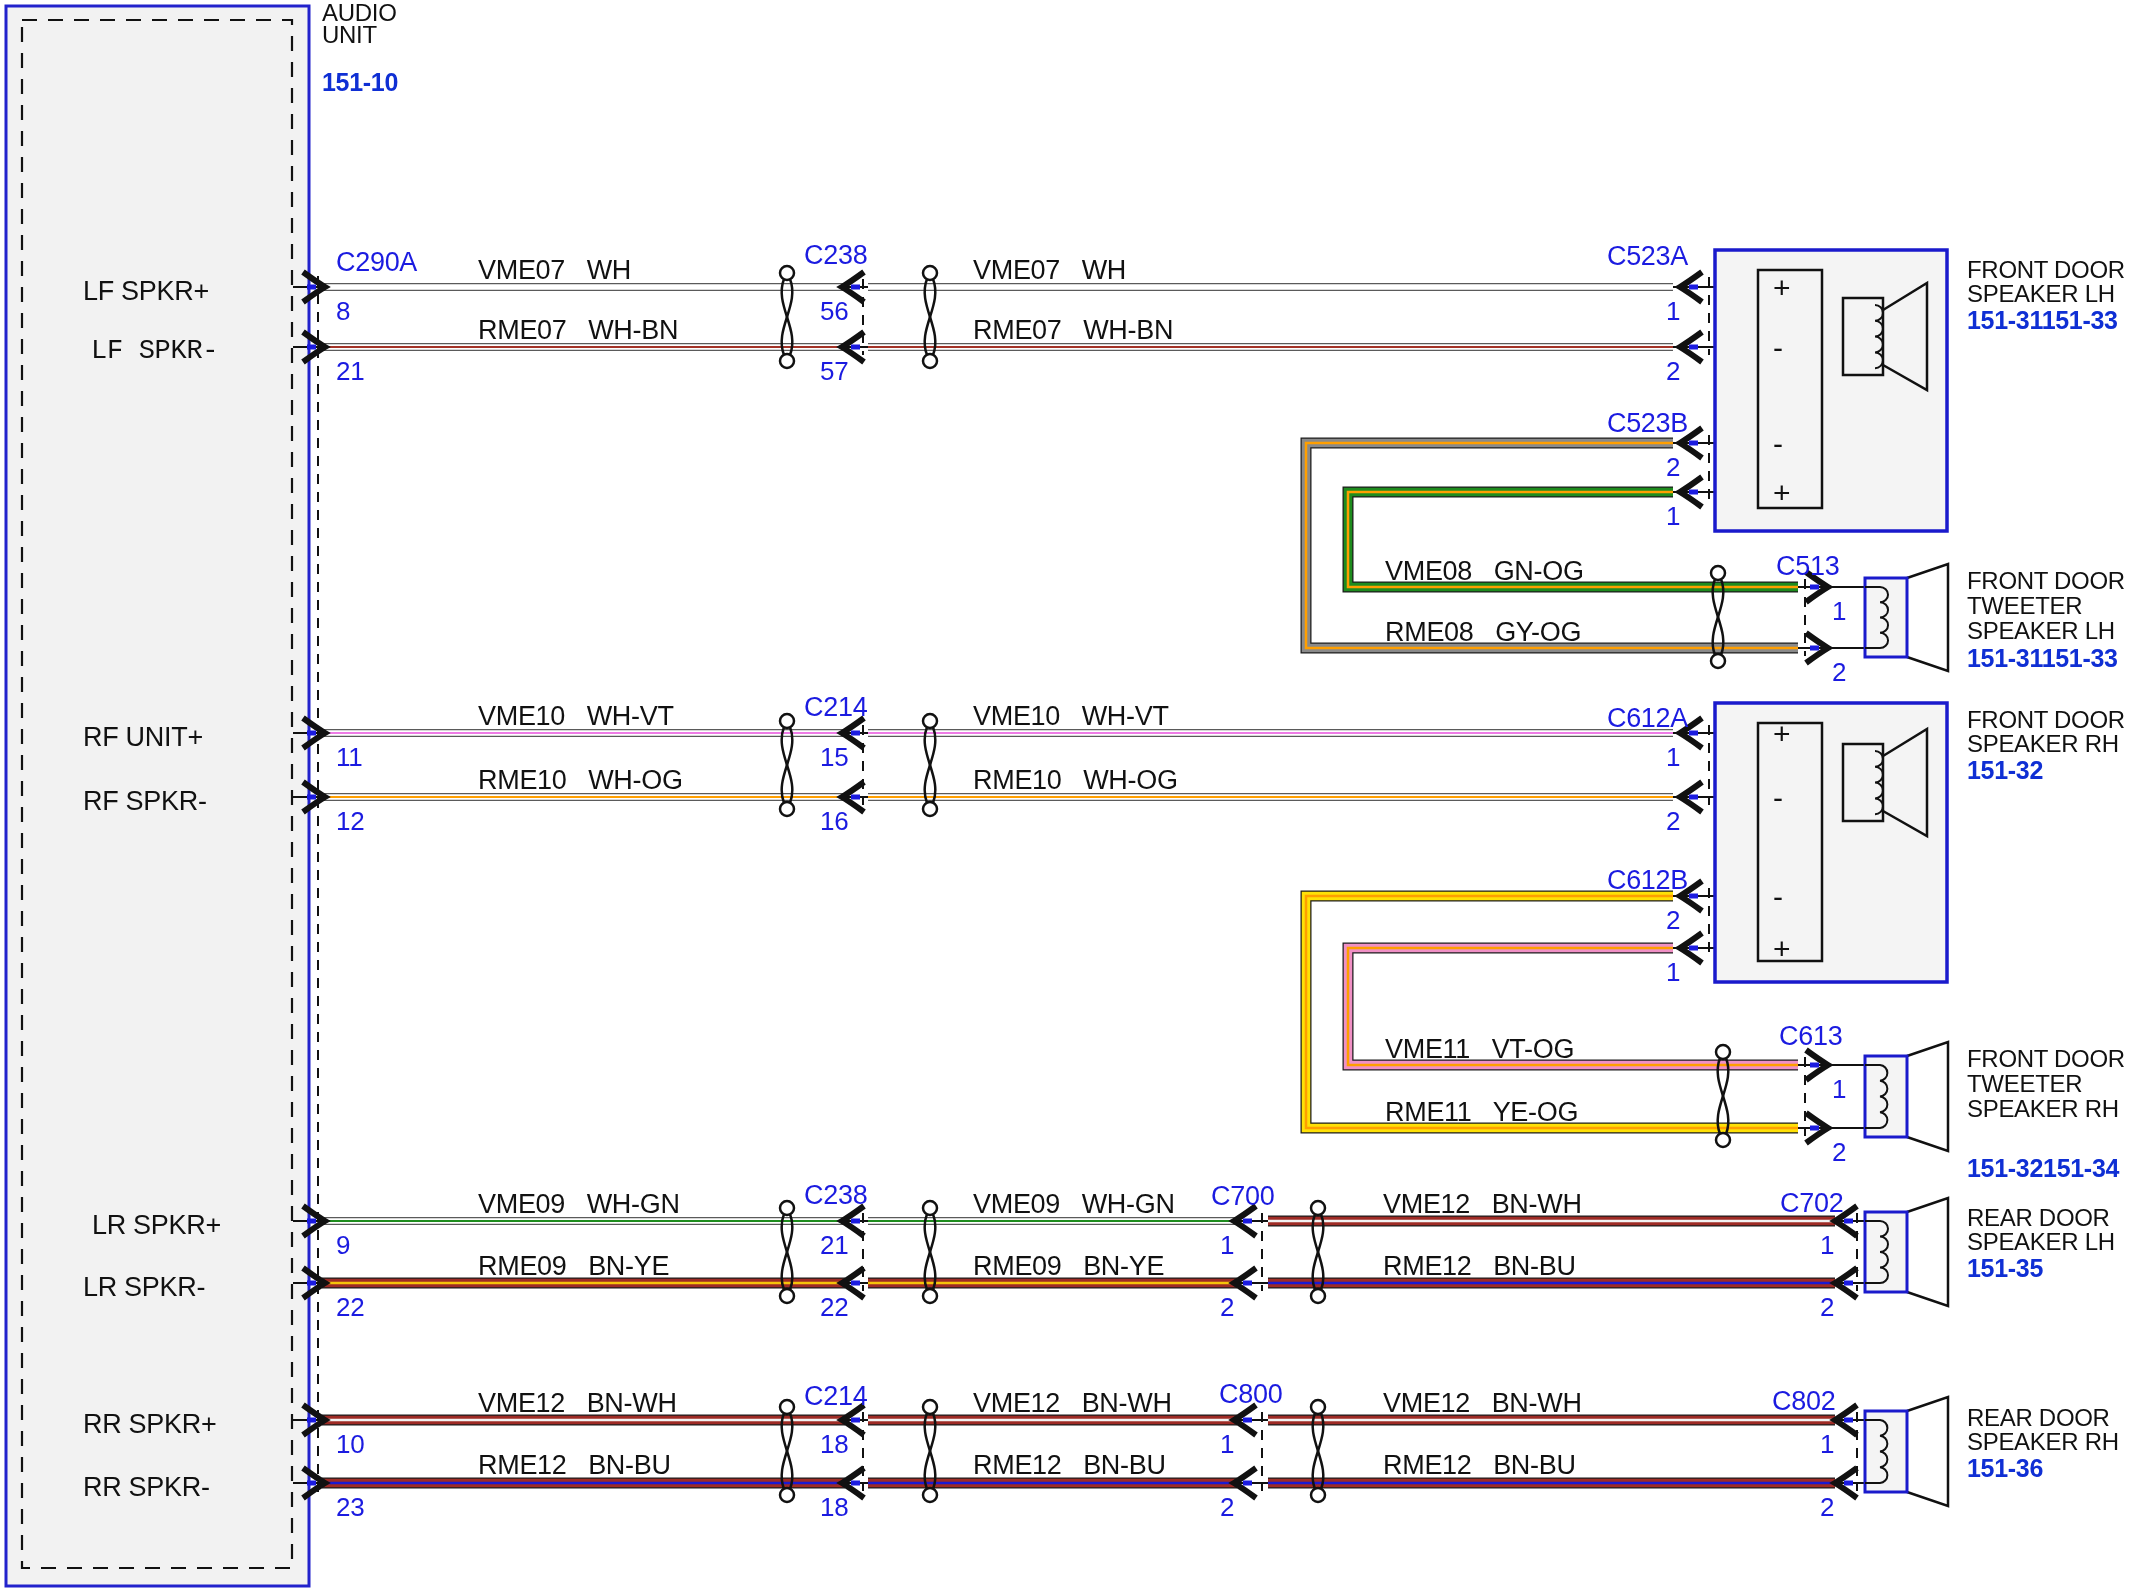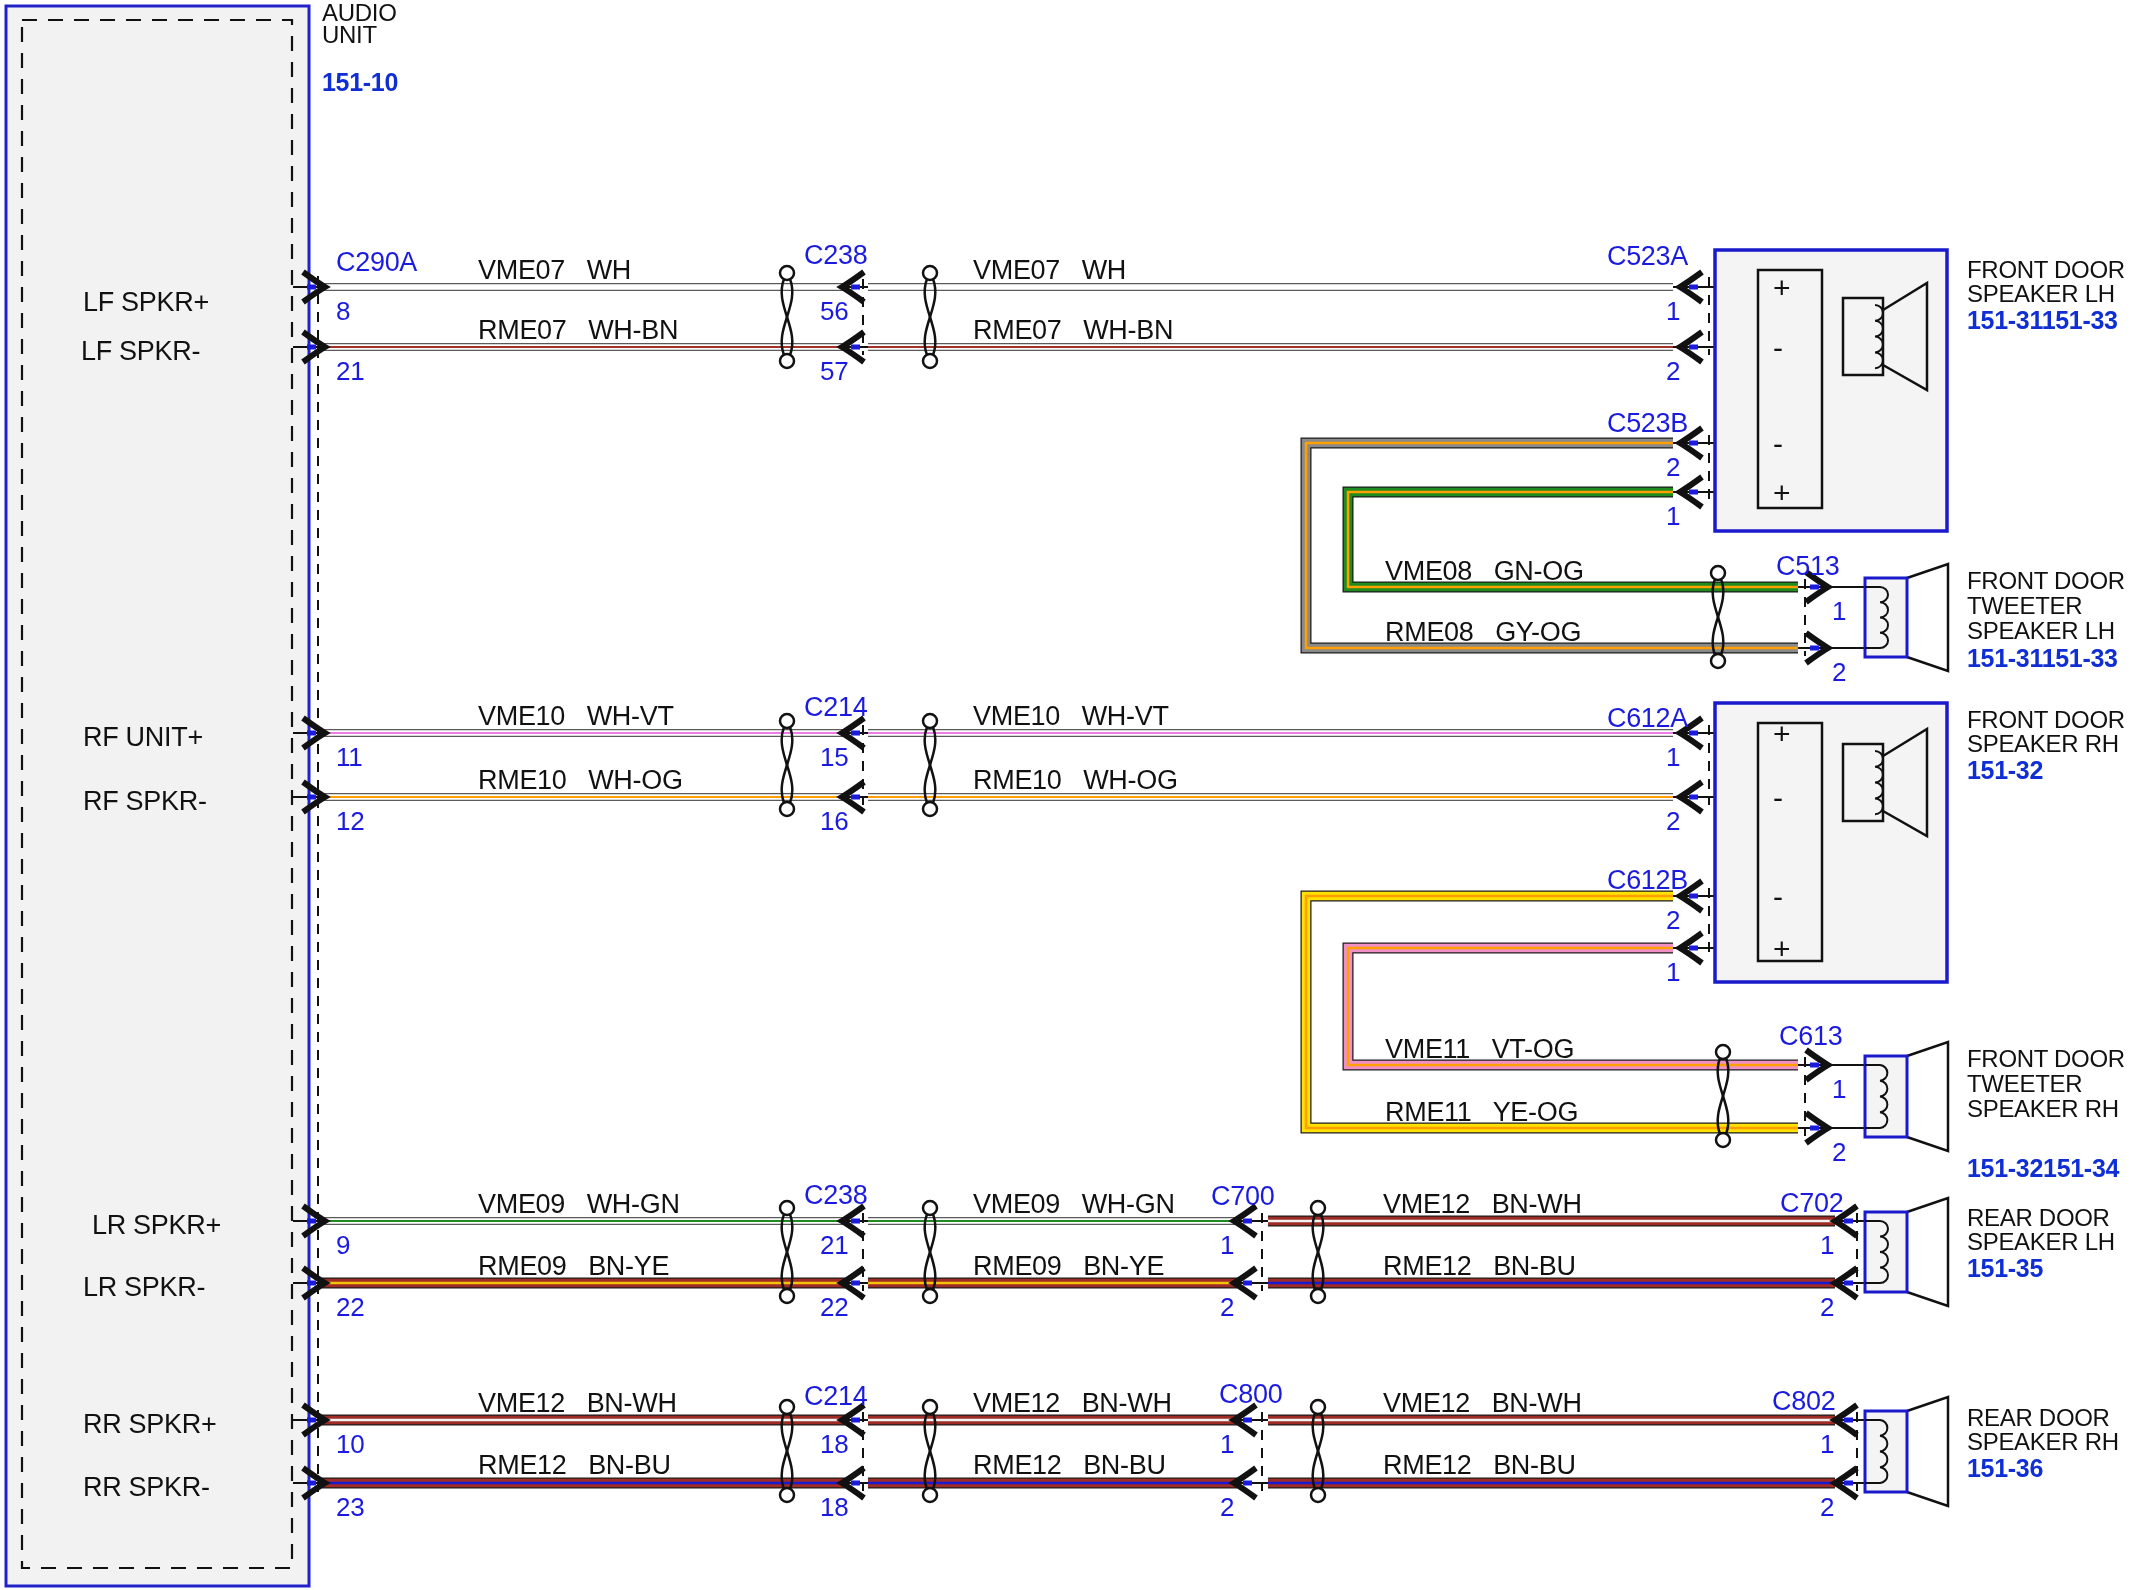--- a/index.html
+++ b/index.html
@@ -215,22 +215,22 @@
     <path d="M1907,1411 L1948,1397 L1948,1506 L1907,1492" fill="none" stroke="#111" stroke-width="2.5"></path>
     <rect x="1865" y="1411" width="42" height="81" fill="#f4f4f4" stroke="#1a1acc" stroke-width="3"></rect>
     <path d="M1865,1420 H1880 a8,7.9 0 0 1 0,15.75 a8,7.9 0 0 1 0,15.75 a8,7.9 0 0 1 0,15.75 a8,7.9 0 0 1 0,15.75 H1865" fill="none" stroke="#111" stroke-width="2"></path>
   </g>
 </svg>
 
 <div class="t unit-name" style="left:322px;top:2px;">AUDIO</div>
 <div class="t unit-name" style="left:322px;top:24px;">UNIT</div>
 <div class="t ref" style="left:322px;top:68px;">151-10</div>
 
-<div class="t sig" style="left:83px;top:276px;margin-top:11px;">LF SPKR+</div>
-<div class="t sig" style="left:81px;top:336px;">LF SPKR-</div>
+<div class="t sig" style="left:83px;top:276px;">LF SPKR+</div>
+<div class="t sig" style="left:91px;top:336px;font-family:Liberation Mono, monospace;">LF SPKR-</div>
 <div class="t sig" style="left:83px;top:722px;">RF UNIT+</div>
 <div class="t sig" style="left:83px;top:786px;">RF SPKR-</div>
 <div class="t sig" style="left:83px;top:1210px;margin-left:9px;">LR SPKR+</div>
 <div class="t sig" style="left:83px;top:1272px;">LR SPKR-</div>
 <div class="t sig" style="left:83px;top:1409px;">RR SPKR+</div>
 <div class="t sig" style="left:83px;top:1472px;">RR SPKR-</div>
 
 <div class="t conn" style="left:336px;top:247px;">C290A</div>
 <div class="t pin" style="left:336px;top:296px;">8</div>
 <div class="t pin" style="left:336px;top:356px;">21</div>

